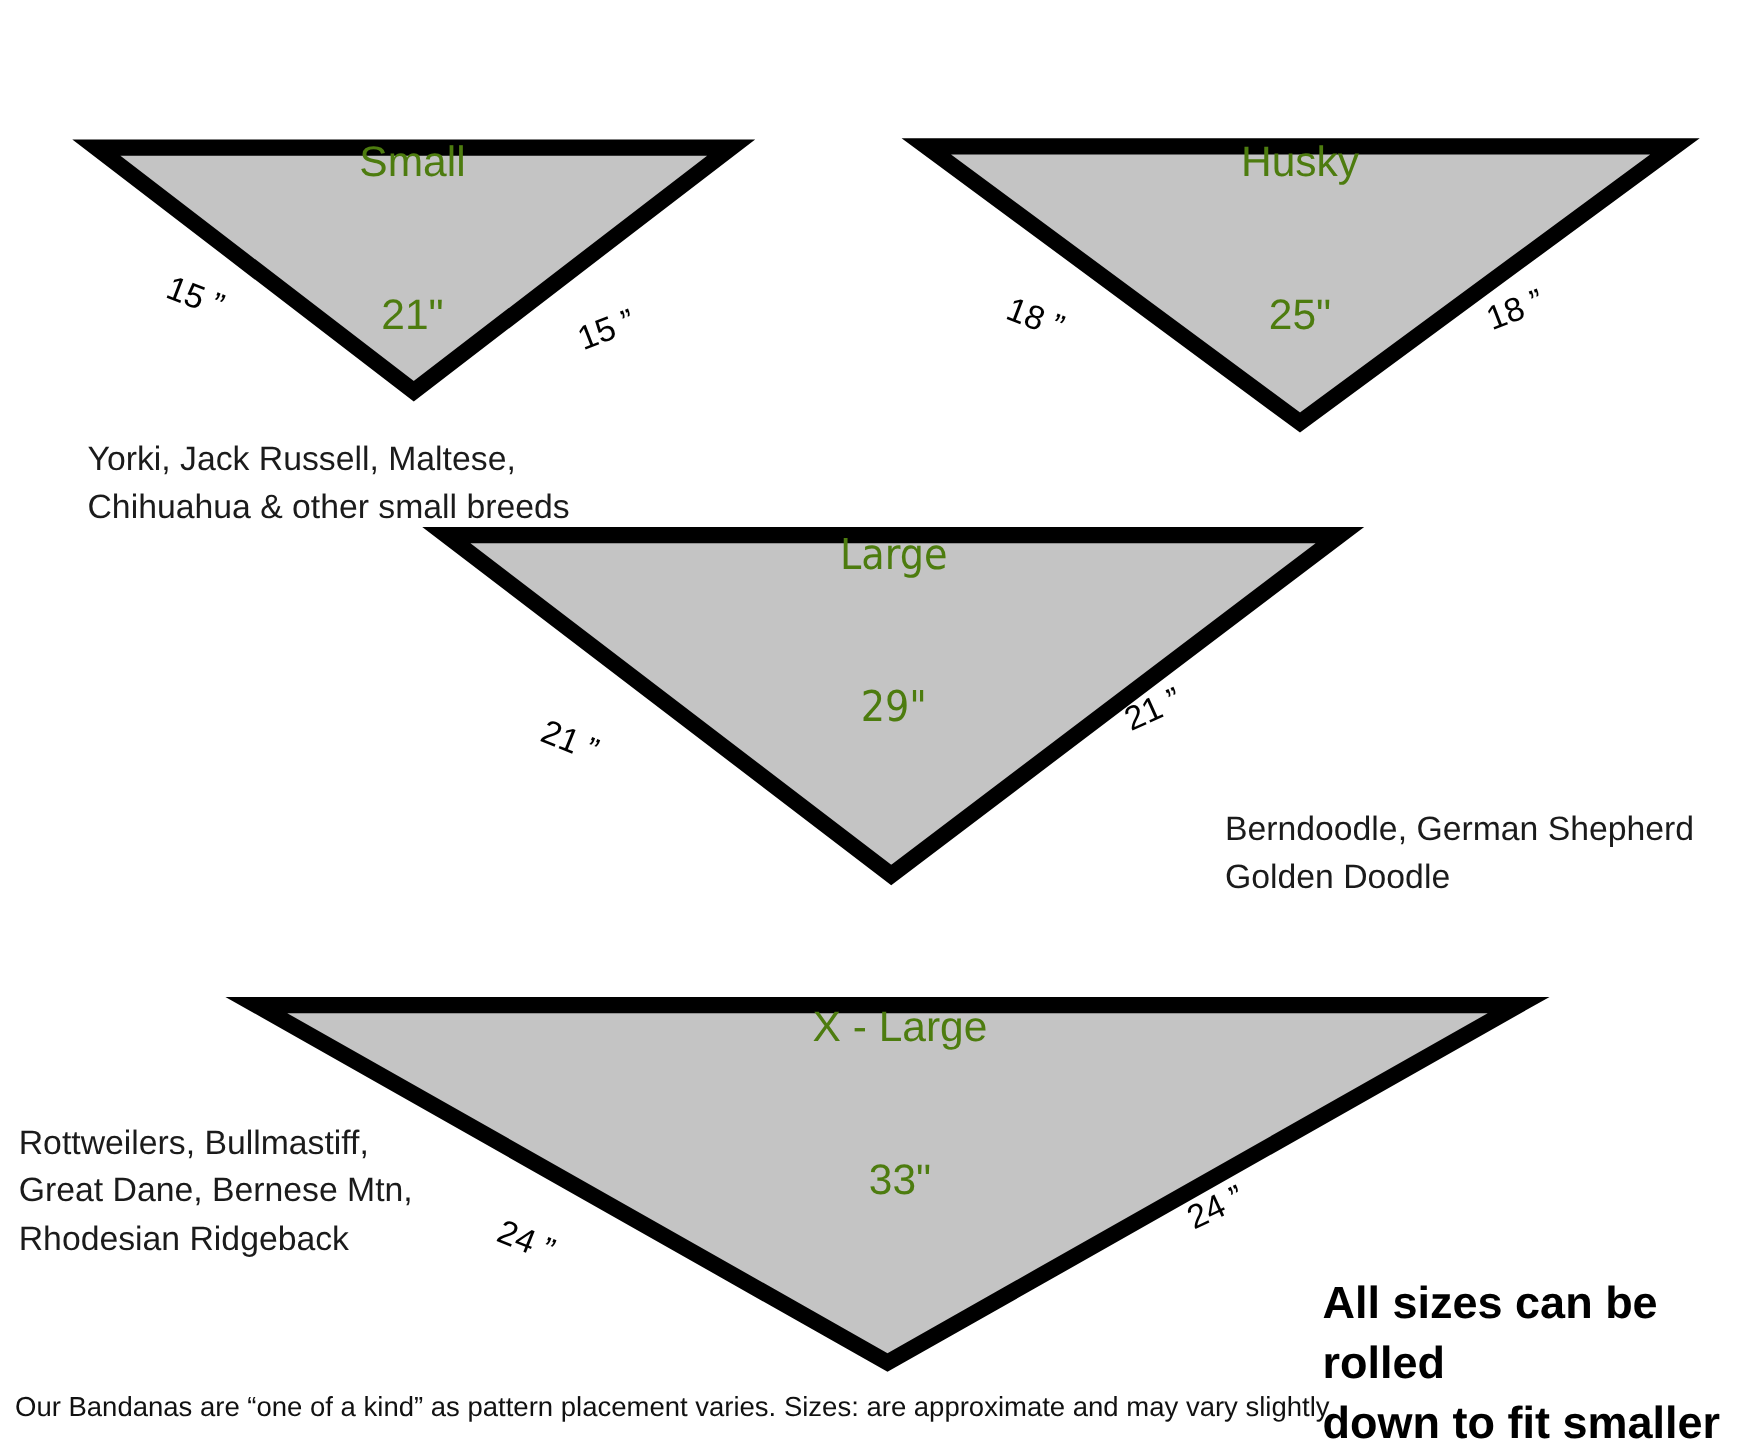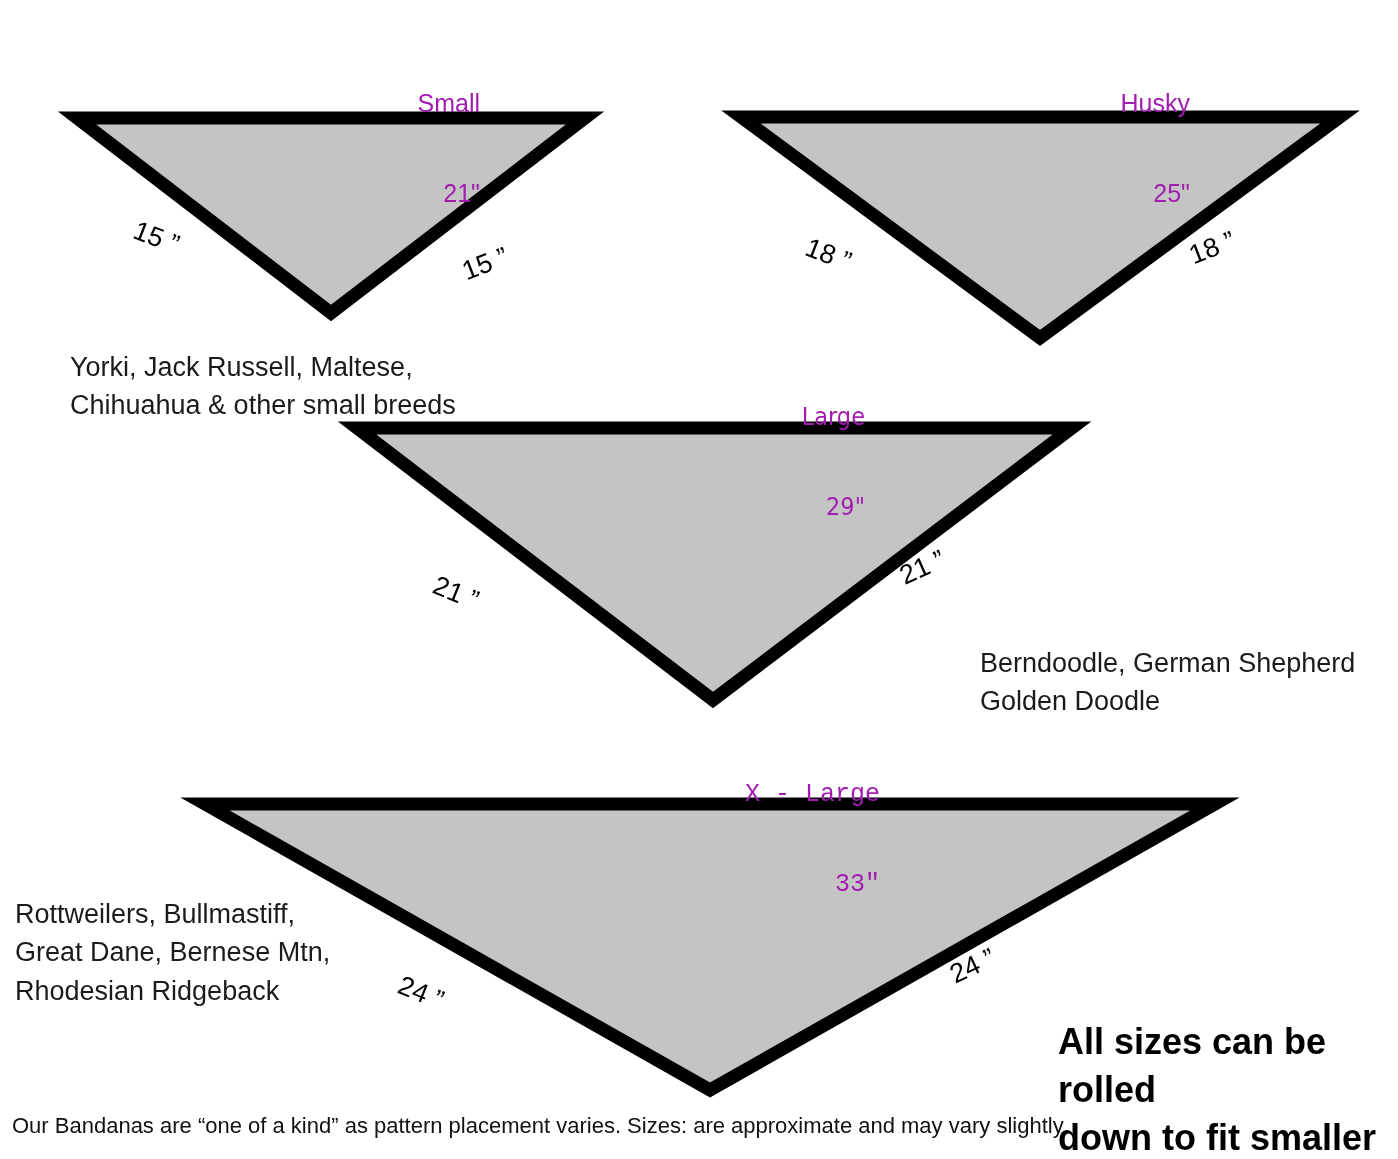--- a/index.html
+++ b/index.html
@@ -25,25 +25,25 @@
     height: 1159px;
     pointer-events: none;
   }
   .abs {
     position: absolute;
     white-space: pre;
     line-height: 1.18;
   }
   
   .size-title {
-    text-align: right;
+    text-align: center;
     font-family: "Liberation Sans", sans-serif;
-    font-size: 25px;
+    font-size: 34px;
     line-height: 1.2;
-    color: #a21caf;
+    color: #4d7c0f;
   }
   .size-title.narrow {
     font-family: "DejaVu Sans Condensed", "Liberation Sans Narrow", "Liberation Sans", sans-serif;
     font-stretch: condensed;
   }
   .size-title .size-name { display: block; }
   .size-title .size-dim  { display: block; }
 
   
   .edge-label {
@@ -122,21 +122,21 @@
   </div>
 
   <div class="abs edge-label" style="left:440px; top:570px; transform:rotate(22deg);">21 ”</div>
 
   <div class="abs edge-label" style="left:895px; top:563px; transform:rotate(-24deg);">21 ”</div>
 
 
   <div class="abs breeds" style="left:980px; top:644px; width:400px;">Berndoodle, German Shepherd
 Golden Doodle</div>
 
-  <div class="abs size-title" style="left:560px; top:720px; width:320px;font-family:Liberation Mono, monospace;">
+  <div class="abs size-title" style="left:560px; top:720px; width:320px;">
     <span class="size-name">X - Large</span>
     <span class="size-dim">33"</span>
   </div>
 
   <div class="abs edge-label" style="left:405px; top:970px; transform:rotate(22deg);">24 ”</div>
 
   <div class="abs edge-label" style="left:945px; top:962px; transform:rotate(-25deg);">24 ”</div>
 
   <div class="abs breeds" style="left:15px; top:895px; width:400px;">Rottweilers, Bullmastiff,
 Great Dane, Bernese Mtn,

